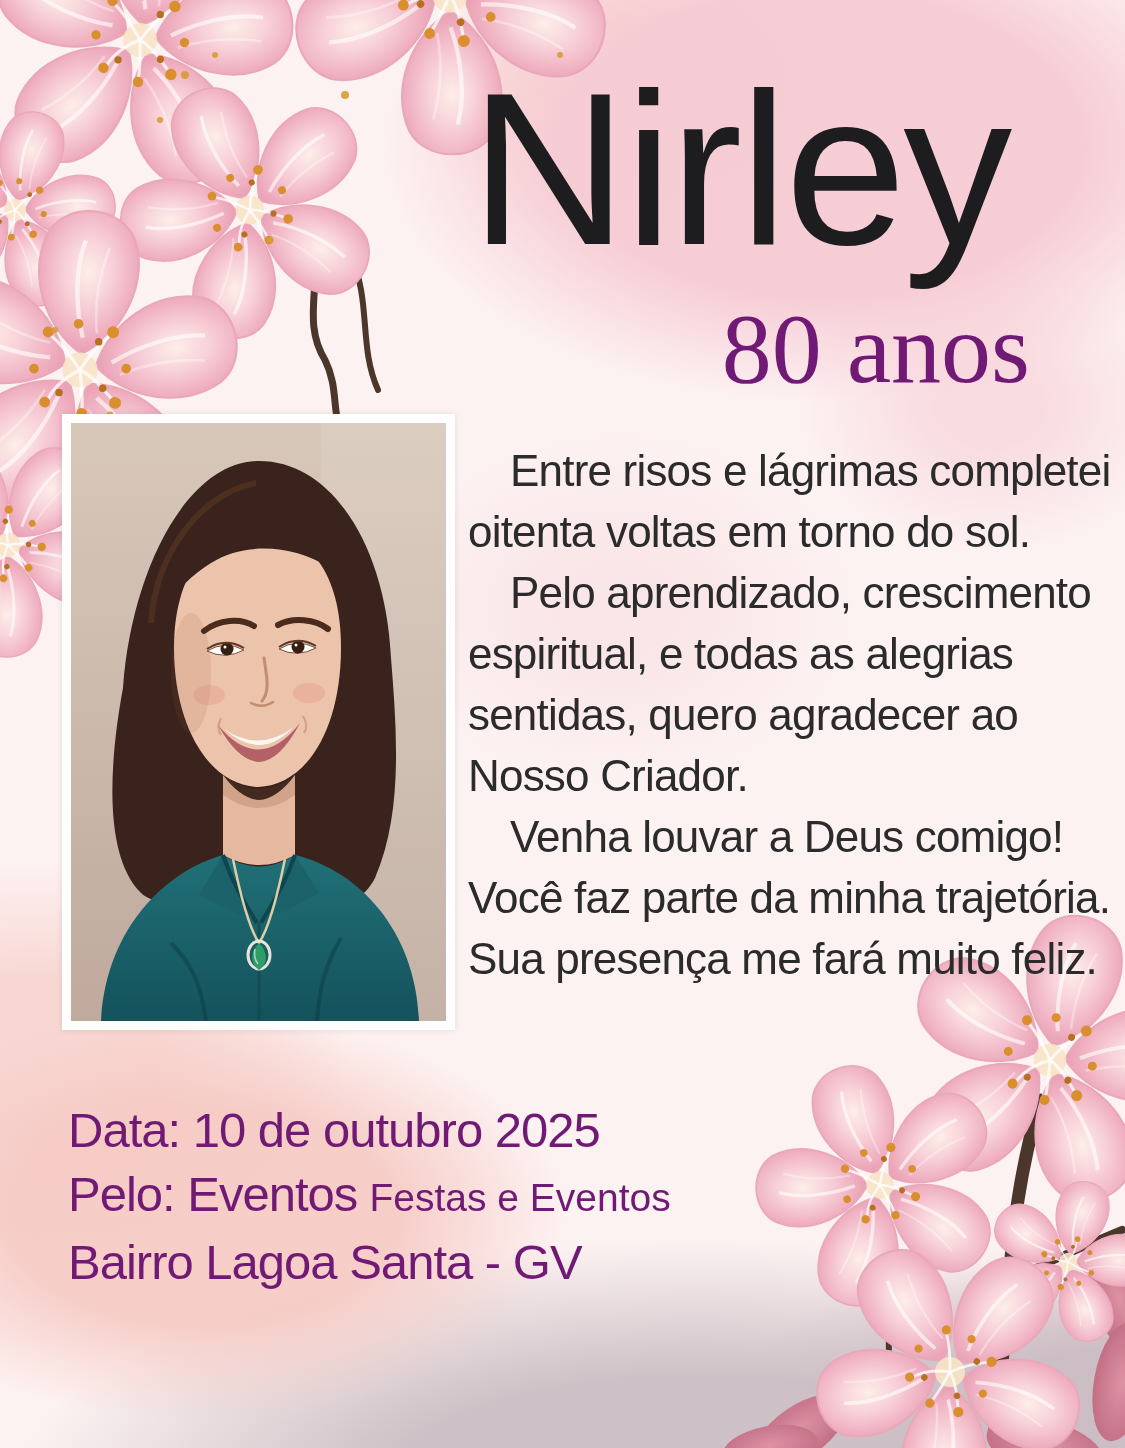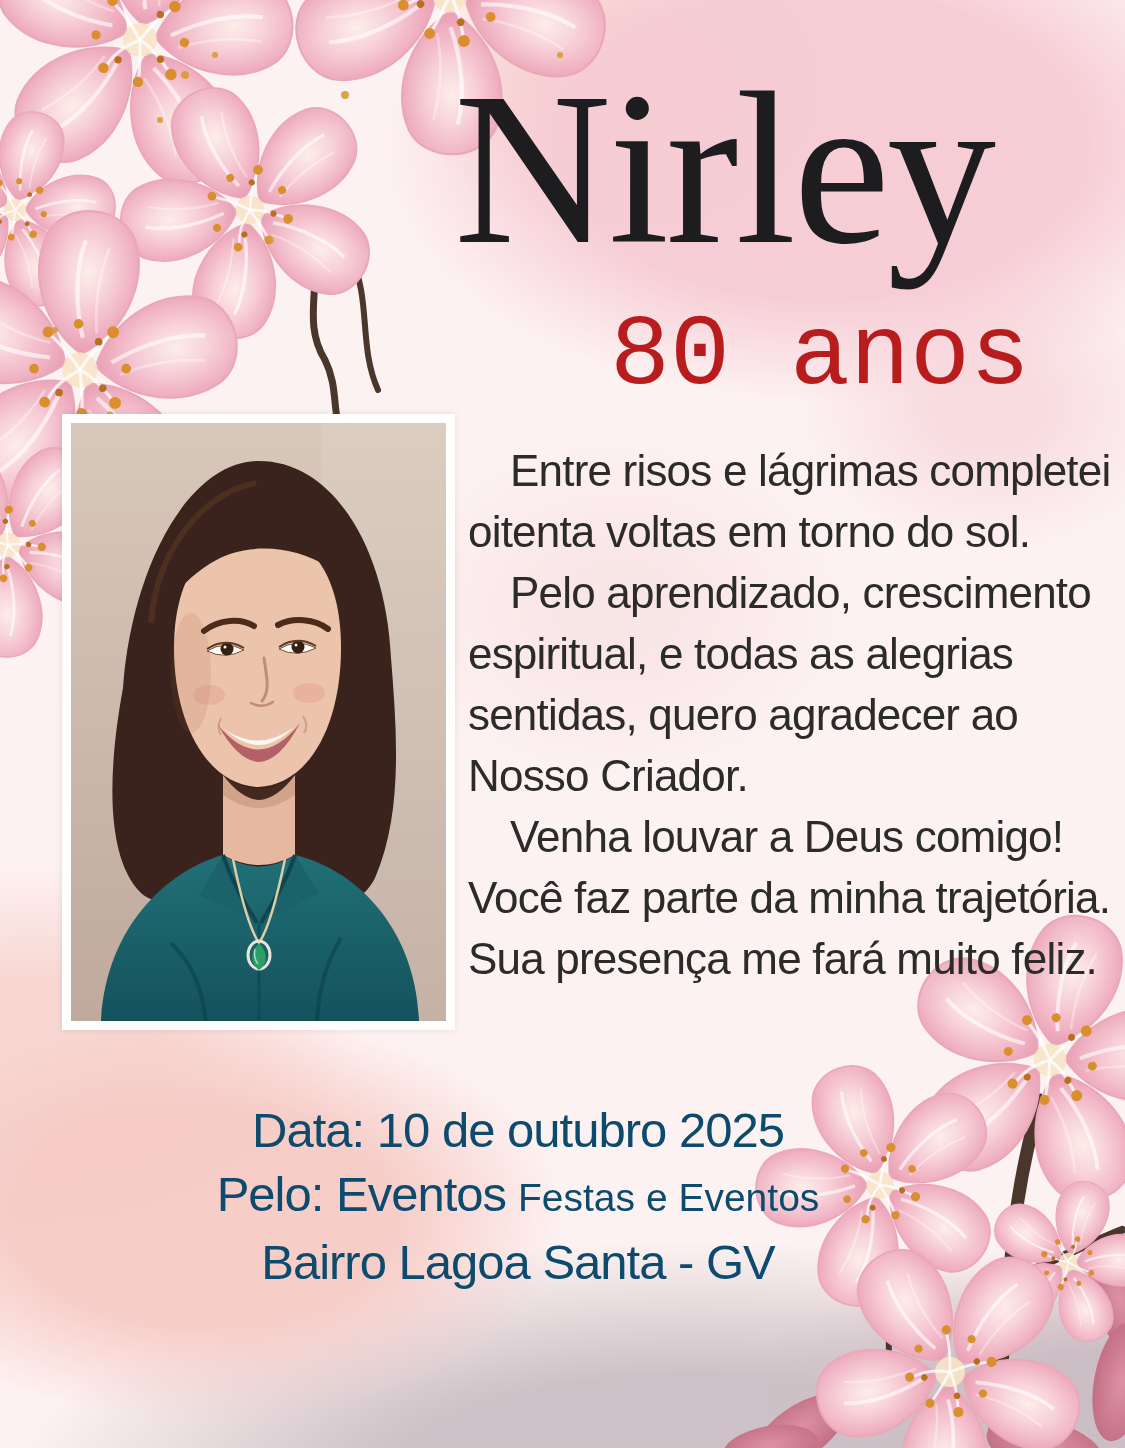--- a/index.html
+++ b/index.html
@@ -25,44 +25,43 @@
   }
   .flowers{position:absolute;inset:0;pointer-events:none;}
   
   .photo-frame{
     position:absolute;left:62px;top:414px;width:375px;height:598px;
     background:#fff;padding:9px;box-shadow:0 0 6px rgba(120,80,90,.15);
   }
   .photo-frame svg{display:block;width:100%;height:100%;}
   
   .title{
-    position:absolute;left:454px;top:60px;
-    font-family:Liberation Serif, serif;
+    position:absolute;left:470px;top:60px;
+    font-family:Liberation Sans, sans-serif;
     font-size:218px;line-height:1;letter-spacing:-3px;
     color:#1d1c1e;white-space:nowrap;
   }
   .subtitle{
-    position:absolute;right:95px;top:304px;
-    font-family:Liberation Mono, monospace;
-    font-size:100px;line-height:1.05;color:#b91c1c;white-space:nowrap;
+    position:absolute;right:95px;top:296px;
+    font-family:Liberation Serif, serif;
+    font-size:100px;line-height:1.05;color:#701a75;white-space:nowrap;
   }
   
   .message{
     position:absolute;left:468px;top:440px;width:660px;
     font-size:44px;line-height:61px;letter-spacing:-0.8px;
     color:#2b2b2b;
   }
   .ln{white-space:nowrap;}
   .ln.ind{padding-left:42px;}
   
   .details{
     position:absolute;left:68px;top:1098px;width:900px;
     font-size:49px;line-height:64px;letter-spacing:-1px;
-    color:#0c4a6e;
-    text-align:center;
+    color:#701a75;
   }
   .row{white-space:nowrap;}
   .venue-suffix{font-size:39px;letter-spacing:0;margin-left:12px;}
 </style>
 </head>
 <body>
 
 <div class="page">
 
   <div class="bg"></div>

